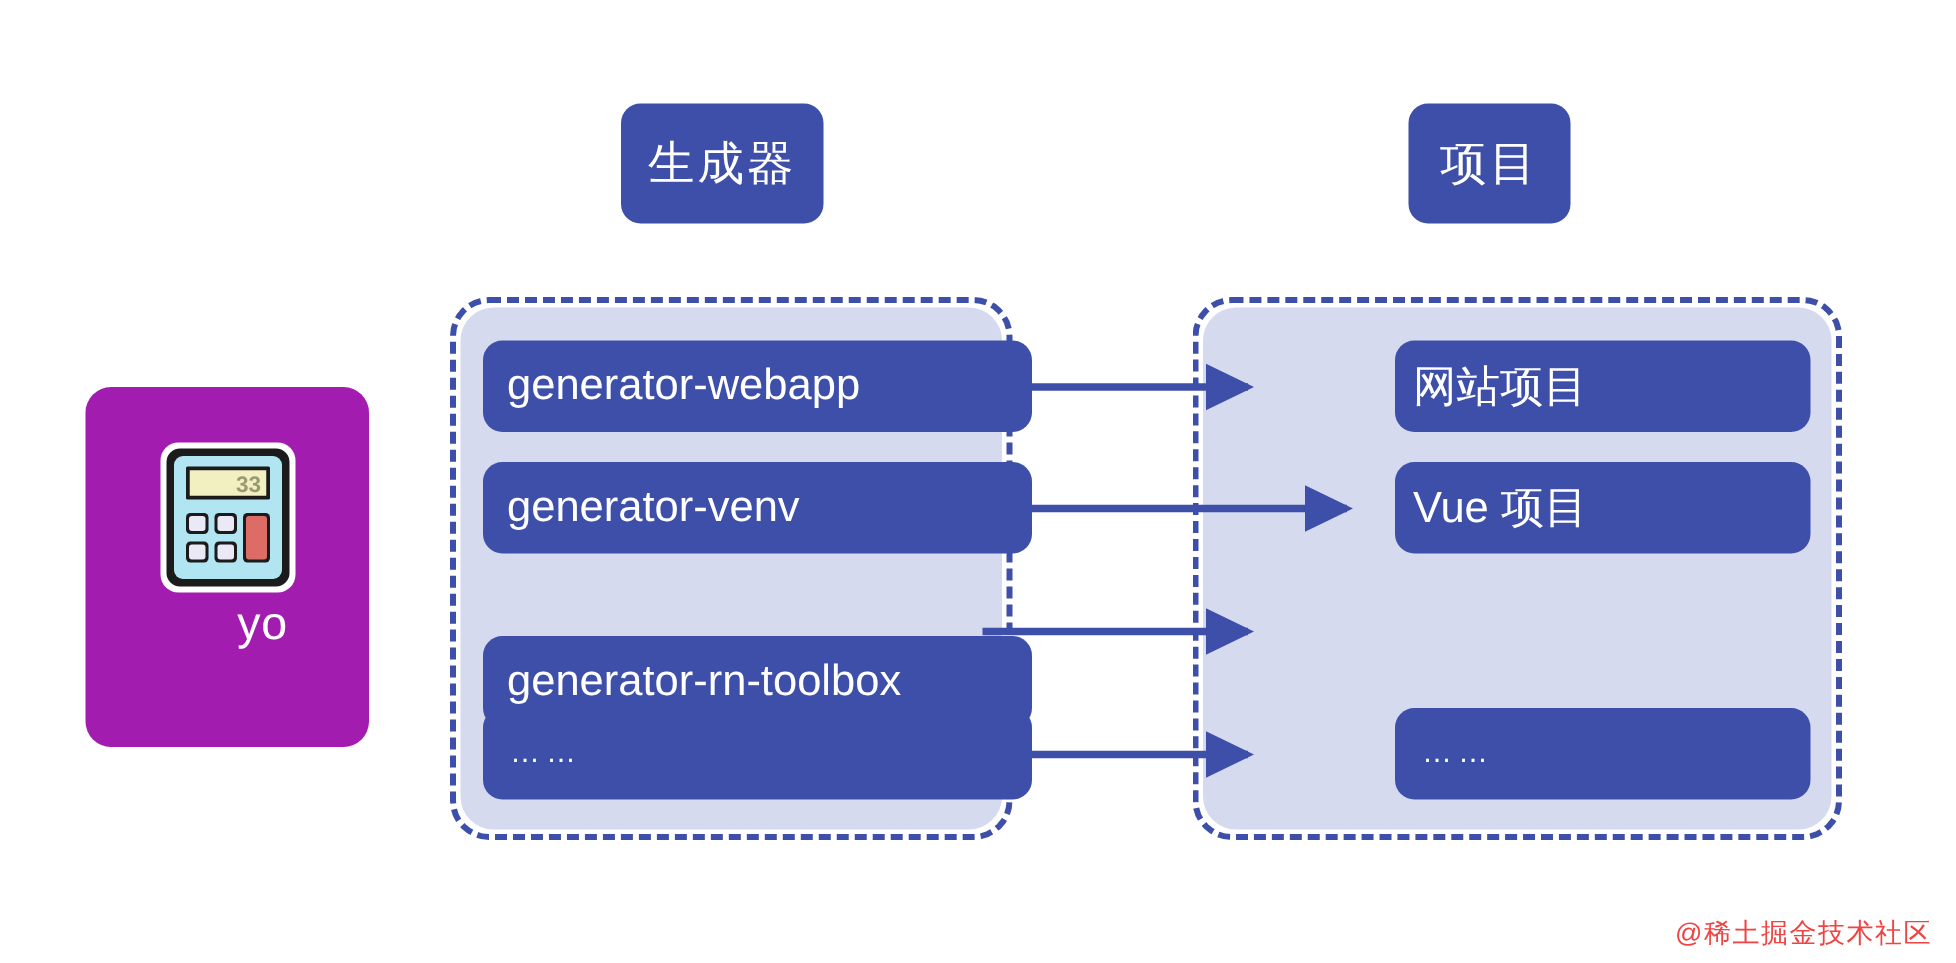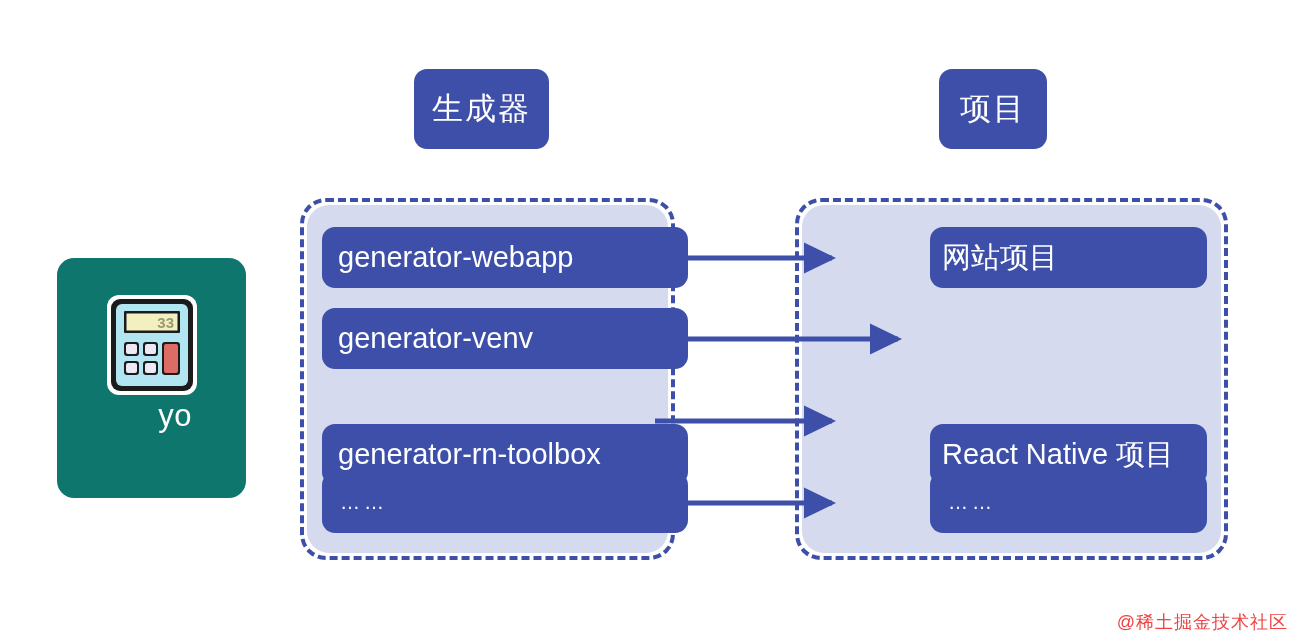--- a/index.html
+++ b/index.html
@@ -9,21 +9,21 @@
     background:#ffffff;
     font-family:"Liberation Sans","DejaVu Sans",sans-serif;
     overflow:hidden;
     position:relative;
   }
   #stage{position:absolute;left:0;top:0;width:1304px;height:642px;}
 
   
   .yo-card{
     position:absolute;left:57px;top:258px;width:189px;height:240px;
-    background:#0f766e;border-radius:17px;
+    background:#a21caf;border-radius:17px;
     display:flex;flex-direction:column;align-items:center;
   }
   .calc-wrap{position:absolute;left:50%;top:34px;transform:translateX(-50%);
     width:96px;height:106px;}
   .yo-label{
     position:absolute;left:0;right:0;top:140px;
     text-align:center;color:#ffffff;font-size:31px;letter-spacing:.5px;margin-left:47px;
   }
 
   
@@ -124,21 +124,21 @@
 
   <div class="pill pill-left r1">generator-webapp</div>
   <div class="pill pill-left r2">generator-venv</div>
   <div class="pill pill-left r3">generator-rn-toolbox</div>
   <div class="pill pill-left r4 dots">……</div>
 
   <div class="panel-inner panel-proj-inner"></div>
   <div class="panel panel-proj"></div>
 
   <div class="pill pill-right r1">网站项目</div>
-  <div class="pill pill-right r3">React Native 项目</div>
+  <div class="pill pill-right r2">Vue 项目</div>
   <div class="pill pill-right r4 dots">……</div>
 
   <svg id="arrows" viewBox="0 0 1304 642">
     <defs>
       <marker id="ah" markerWidth="7" markerHeight="7" refX="5.6" refY="3.5" orient="auto" markerUnits="strokeWidth">
         <path d="M0,0.4 L6.4,3.5 L0,6.6 z" fill="#3d4fa8"></path>
       </marker>
     </defs>
     <g stroke="#3d4fa8" stroke-width="5" fill="none" marker-end="url(#ah)">
       <line x1="655" y1="258" x2="832" y2="258"></line>

